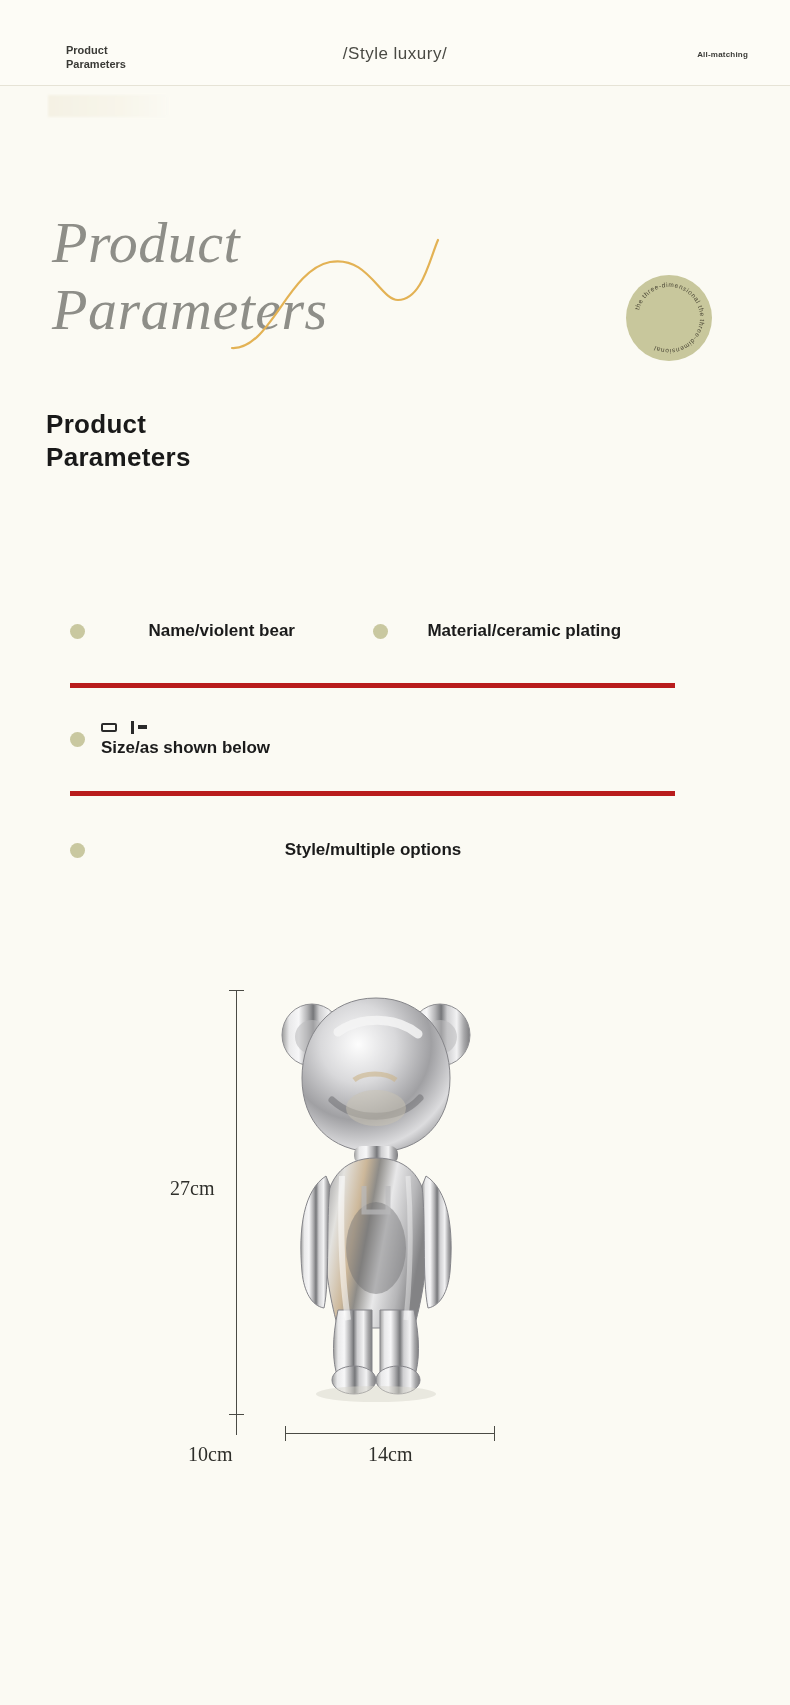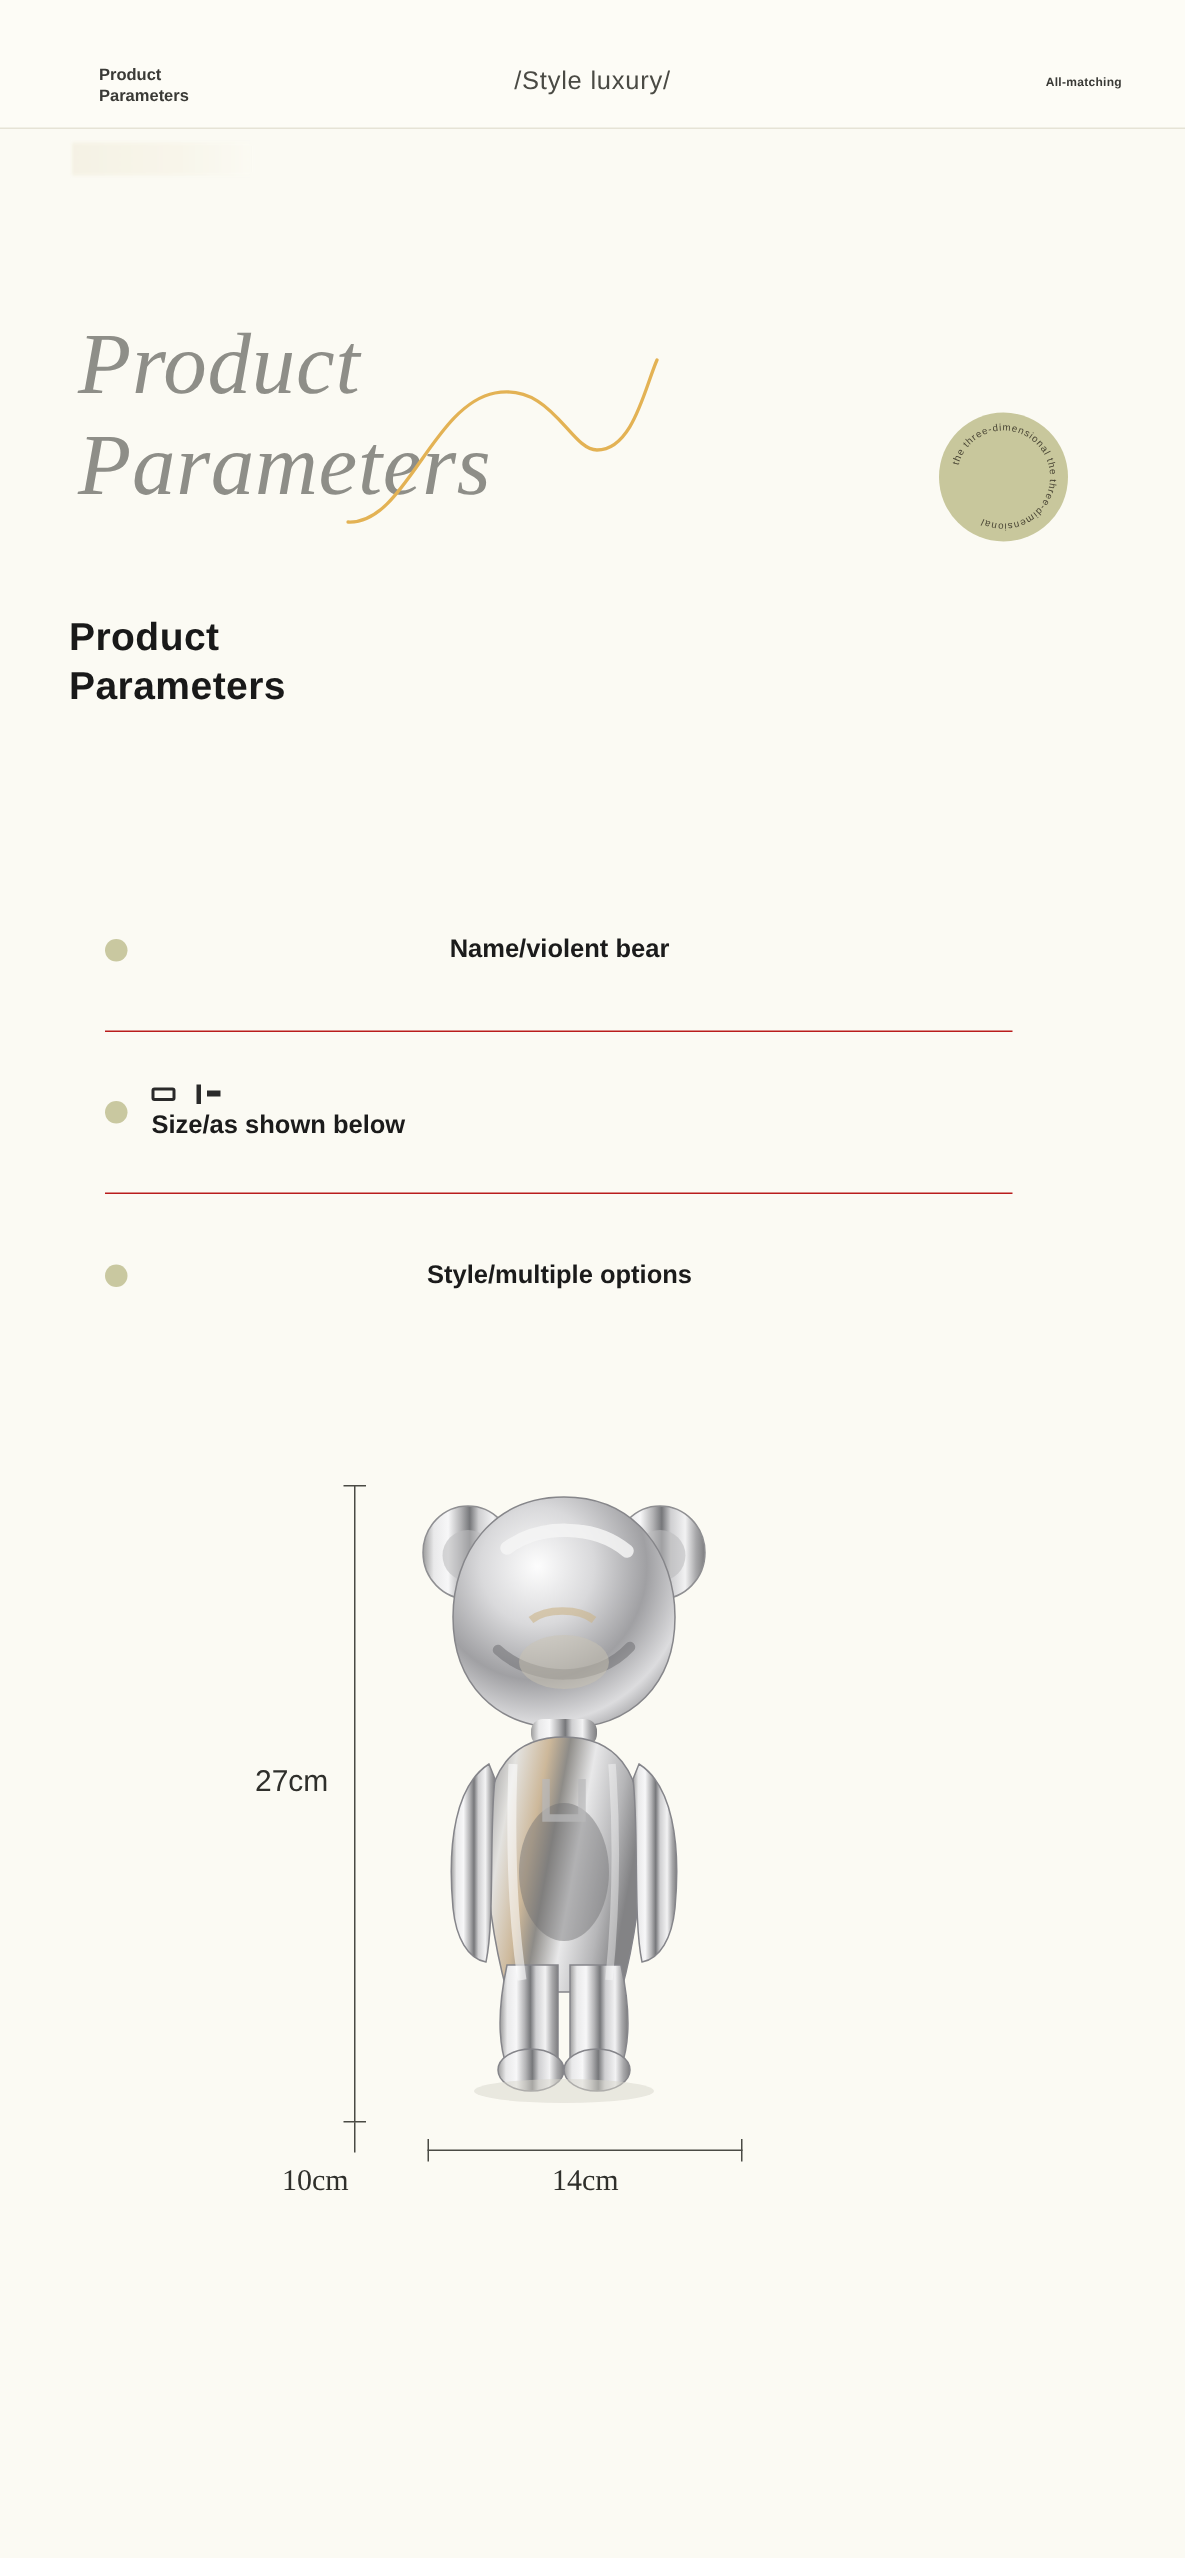--- a/index.html
+++ b/index.html
@@ -104,21 +104,21 @@
   .params {
     position: absolute;
     left: 70px; top: 580px;
     width: 605px;
   }
   .param-row {
     display: flex;
     height: 108px;
     align-items: center;
   }
-  .param-row.bordered { border-bottom: 1px solid #b91c1c; }
+  .param-row.bordered { border-bottom: 5px solid #b91c1c; }
   .param-cell {
     flex: 1 1 50%;
     display: flex;
     align-items: center;
     gap: 16px;
     min-width: 0;
   }
   .dot {
     width: 15px; height: 15px;
     border-radius: 50%;
@@ -180,21 +180,21 @@
     position: absolute;
     left: -7px;
     width: 15px; height: 1px;
     background: #4a4a44;
   }
   .dim-v::before { top: 0; }
   .dim-v::after  { bottom: 0; }
   .dim-v-label {
     position: absolute;
     left: 170px; top: 212px;
-    font-family: Liberation Sans, sans-serif;
+    font-family: Liberation Serif, serif;
     font-size: 20px;
     color: #2f2f2b;
   }
   
   .dim-h {
     position: absolute;
     left: 285px; top: 468px;
     width: 210px; height: 1px;
     background: #4a4a44;
   }
@@ -261,20 +261,24 @@
 
 <div class="hero-sub" style="white-space:pre-line;">Product
 Parameters</div>
 
 <div class="params">
 
   <div class="param-row bordered">
     <div class="param-cell">
       <span class="dot"></span>
       <span class="param-text">Name/violent bear</span>
+    </div>
+    <div class="param-cell">
+      <span class="dot"></span>
+      <span class="param-text">Material/ceramic plating</span>
     </div>
   </div>
 
   <div class="param-row bordered">
     <div class="param-cell">
       <span class="dot"></span>
       <span class="param-text small" style="text-align:left;">
         <span class="glyphbox">
           <i class="glyph g4"></i><i class="glyph g5" style="margin-left:10px;"></i><i class="glyph g6"></i>
         </span>

